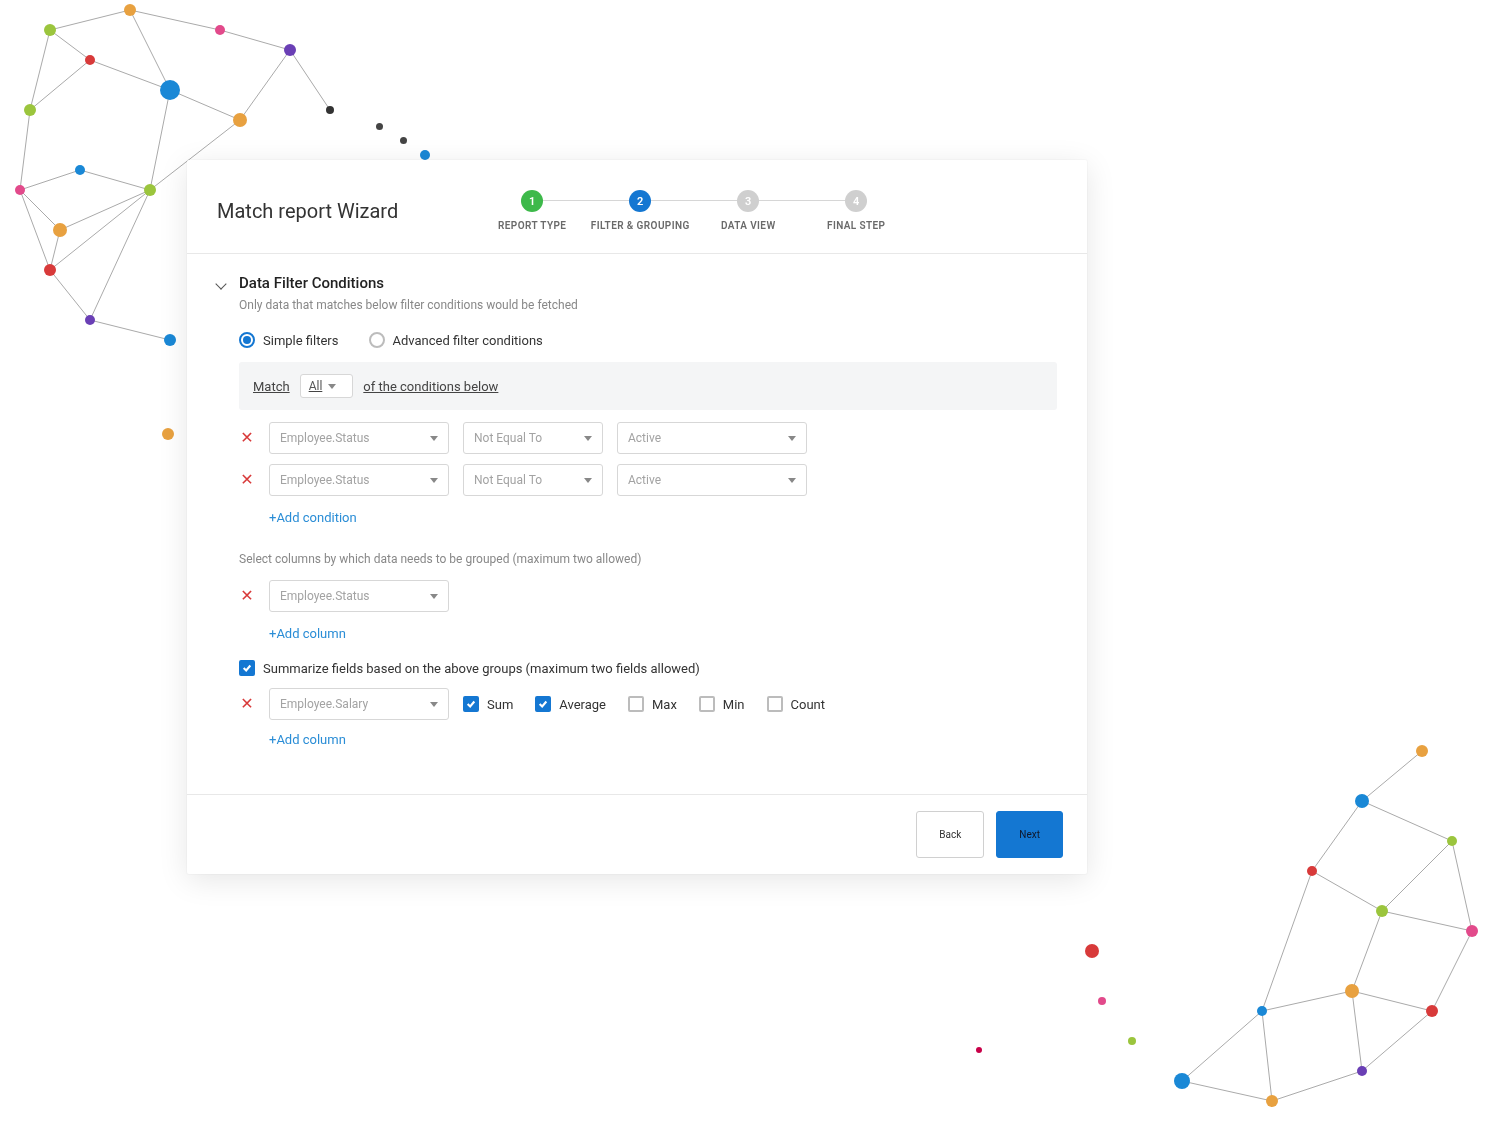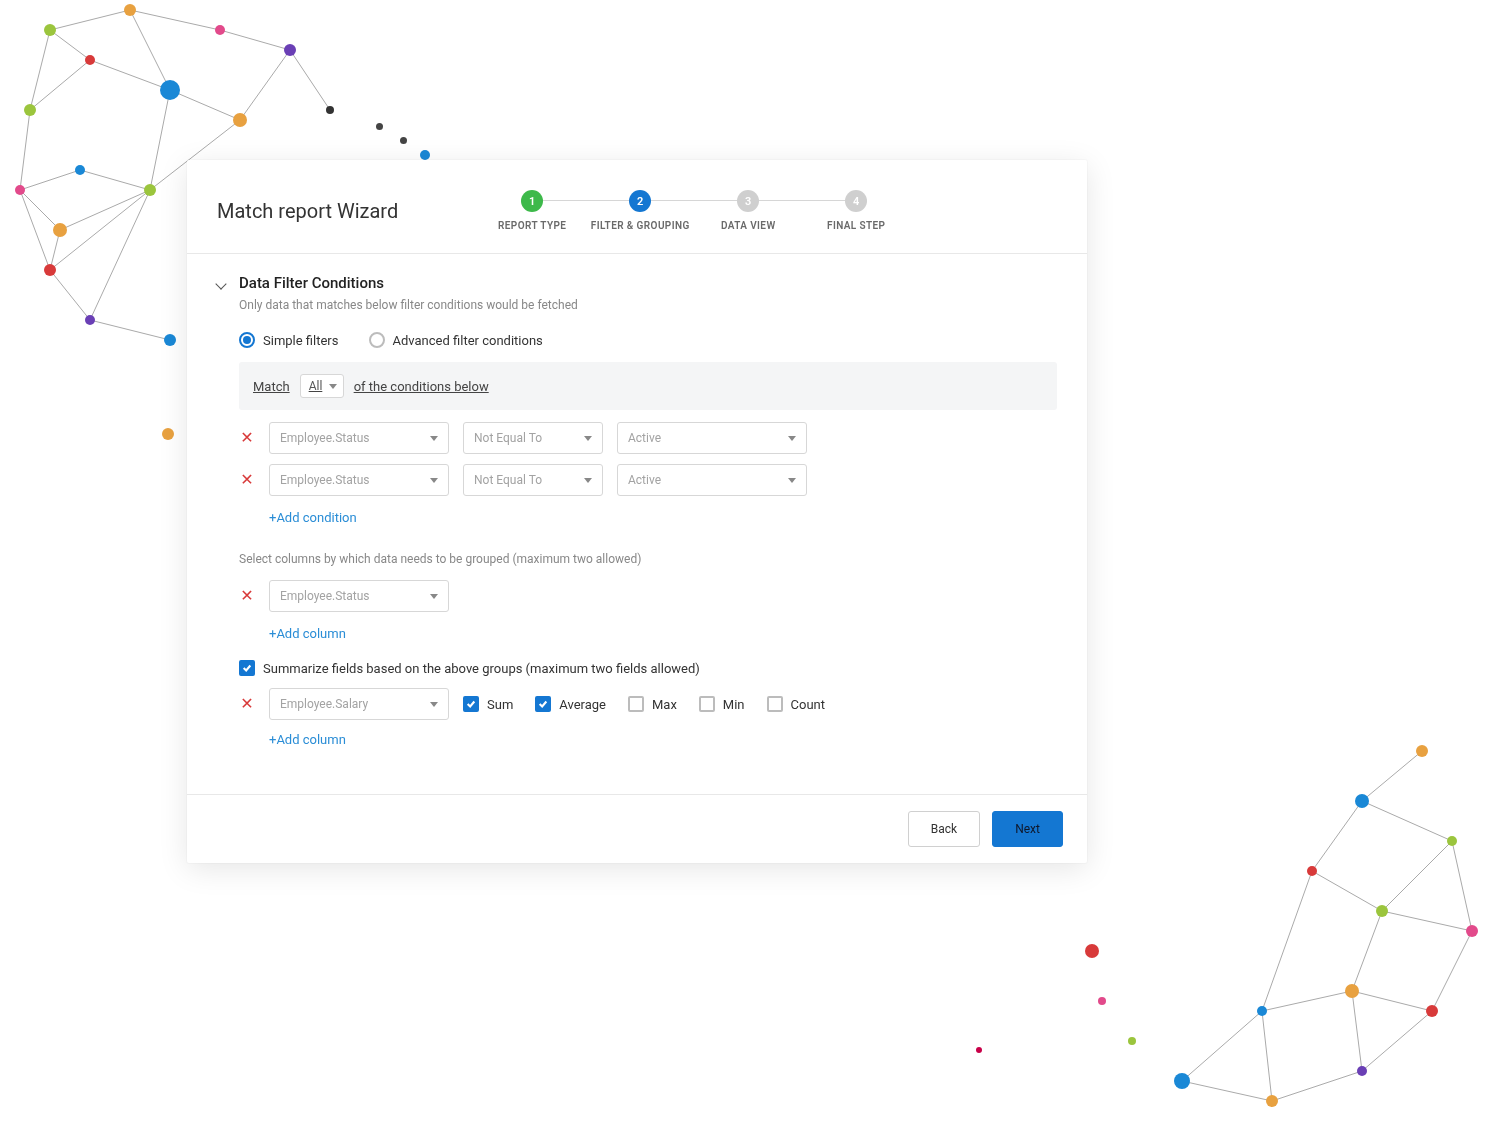--- a/index.html
+++ b/index.html
@@ -191,21 +191,21 @@
     margin: 0 0 12px 22px;
     font-size:13px;
     color:#444;
     text-decoration:underline;
   }
   .mini-select {
     height:24px; min-width:44px;
     border:1px solid #d7d7d7; background:#fff;
     border-radius:3px;
     display:inline-flex; align-items:center; justify-content:space-between;
-    padding:0 6px 0 8px;
+    padding:0 16px 0 8px;
     font-size:12px; color:#555;
   }
   .mini-select .caret, .select .caret {
     width:0;height:0;border-left:4px solid transparent;border-right:4px solid transparent;border-top:5px solid #888; margin-left:6px;
   }
 
   
   .filter-row {
     display:flex; align-items:center; gap:14px;
     margin: 0 0 10px 22px;
@@ -254,23 +254,23 @@
     font-size:13px;
   }
 
   
   .card-footer {
     border-top:1px solid #e8e8e8;
     padding: 16px 24px;
     display:flex; justify-content:flex-end; gap:12px;
   }
   .btn {
-    height:36px; padding:0 22px;
+    height:47px; padding:0 22px;
     border-radius:3px;
-    font-size:12px;
+    font-size:10px;
     display:inline-flex; align-items:center; justify-content:center;
     cursor:pointer;
   }
   .btn-secondary { background:#fff; border:1px solid #d0d0d0; color:#333; }
   .btn-primary   { background:#1477d2; border:1px solid #1477d2; color:#0f172a; }
 
 </style>
 </head>
 <body>
 

